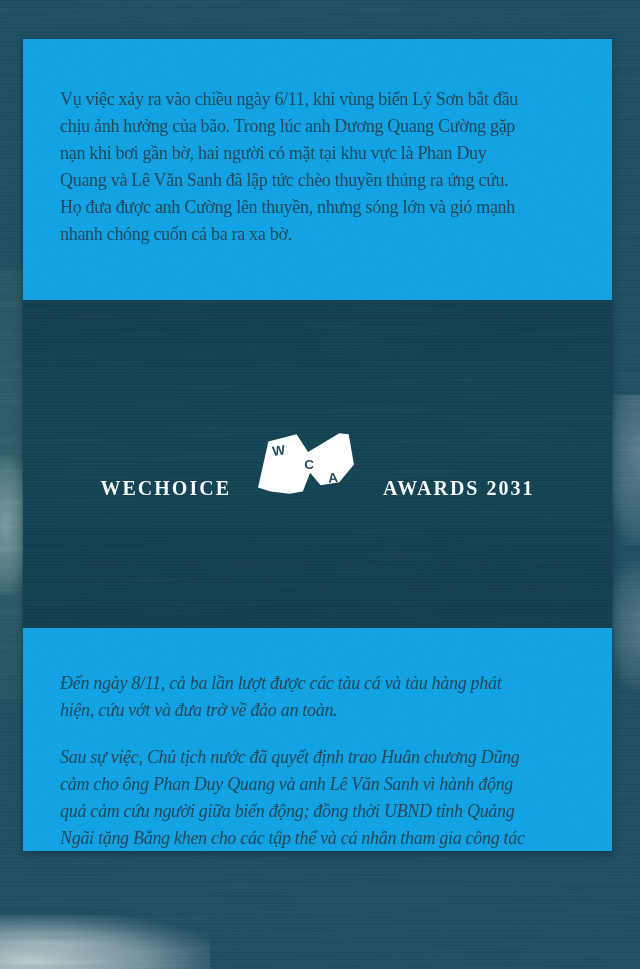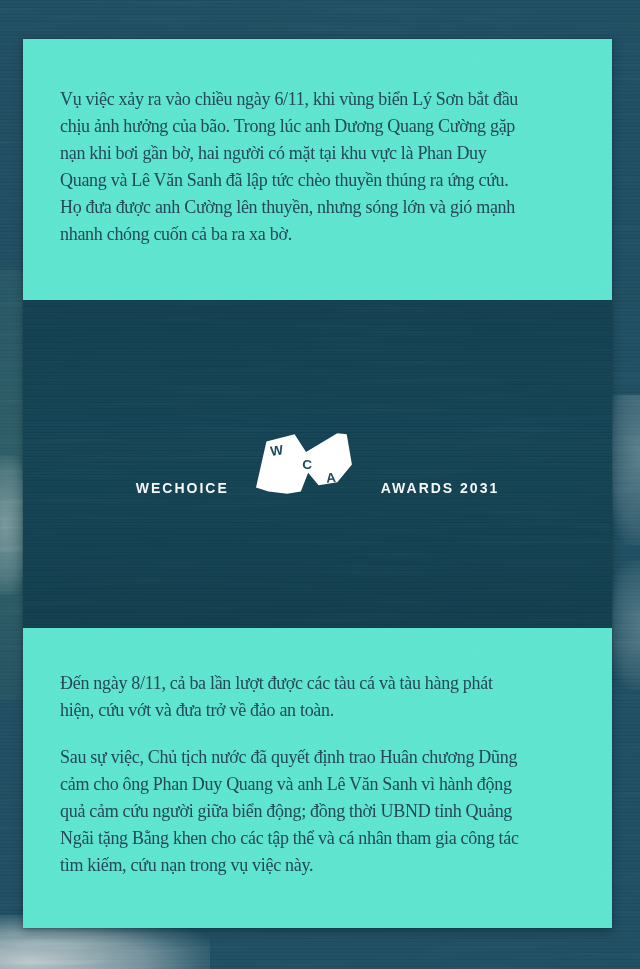--- a/index.html
+++ b/index.html
@@ -47,24 +47,24 @@
     left:0;top:270px;width:24px;height:430px;
     background:linear-gradient(180deg, rgba(96,150,128,.18), rgba(110,160,130,.30) 55%, rgba(90,140,110,.15));
   }
   svg.tex{position:absolute;pointer-events:none;}
   
   .column{
     position:absolute;left:23px;top:39px;width:589px;
     box-shadow:0 3px 9px rgba(0,20,30,.35), 0 0 0 1px rgba(0,25,35,.10);
   }
   .card{
-    position:relative;background:#5eead4;overflow:hidden;
+    position:relative;background:#0ea5e9;overflow:hidden;
   }
   .card-top{height:261px;}
-  .card-bottom{height:300px;}
+  .card-bottom{height:223px;font-style:italic;}
   .card p{
     position:relative;margin:0;padding:0;width:532px;
     color:#24485a;font-size:18px;line-height:27px;letter-spacing:-0.3px;
     white-space:pre-line;z-index:2;
   }
   .card-top p{margin:47px 0 0 37px;}
   .card-bottom .p1{margin:42px 0 0 37px;}
   .card-bottom .p2{margin:20px 0 0 37px;}
   
   .banner{
@@ -75,22 +75,22 @@
   .banner .streaks2{
     position:absolute;inset:0;opacity:.5;
     background:repeating-linear-gradient(180deg,
       rgba(5,25,35,.30) 0 1px, rgba(255,255,255,.02) 1px 3px,
       rgba(5,25,35,.15) 3px 4px, transparent 4px 6px);
   }
   .banner-row{
     position:relative;display:flex;align-items:center;gap:27px;z-index:2;
   }
   .banner-label{
-    color:#f6f8f7;font-family:Liberation Sans, sans-serif;
-    font-weight:700;font-size:14px;letter-spacing:2px;white-space:nowrap;margin-top:48px;
+    color:#f6f8f7;font-family:Liberation Serif, serif;
+    font-weight:700;font-size:20px;letter-spacing:2px;white-space:nowrap;margin-top:48px;
   }
   .logo-wrap{width:98px;height:63px;display:block;}
   .logo-wrap svg{display:block;}
   .logo-letter{
     font-family:"Liberation Sans","DejaVu Sans",sans-serif;
     font-weight:700;font-size:13px;fill:#1e4b5e;
   }
 </style>
 </head>
 <body>

